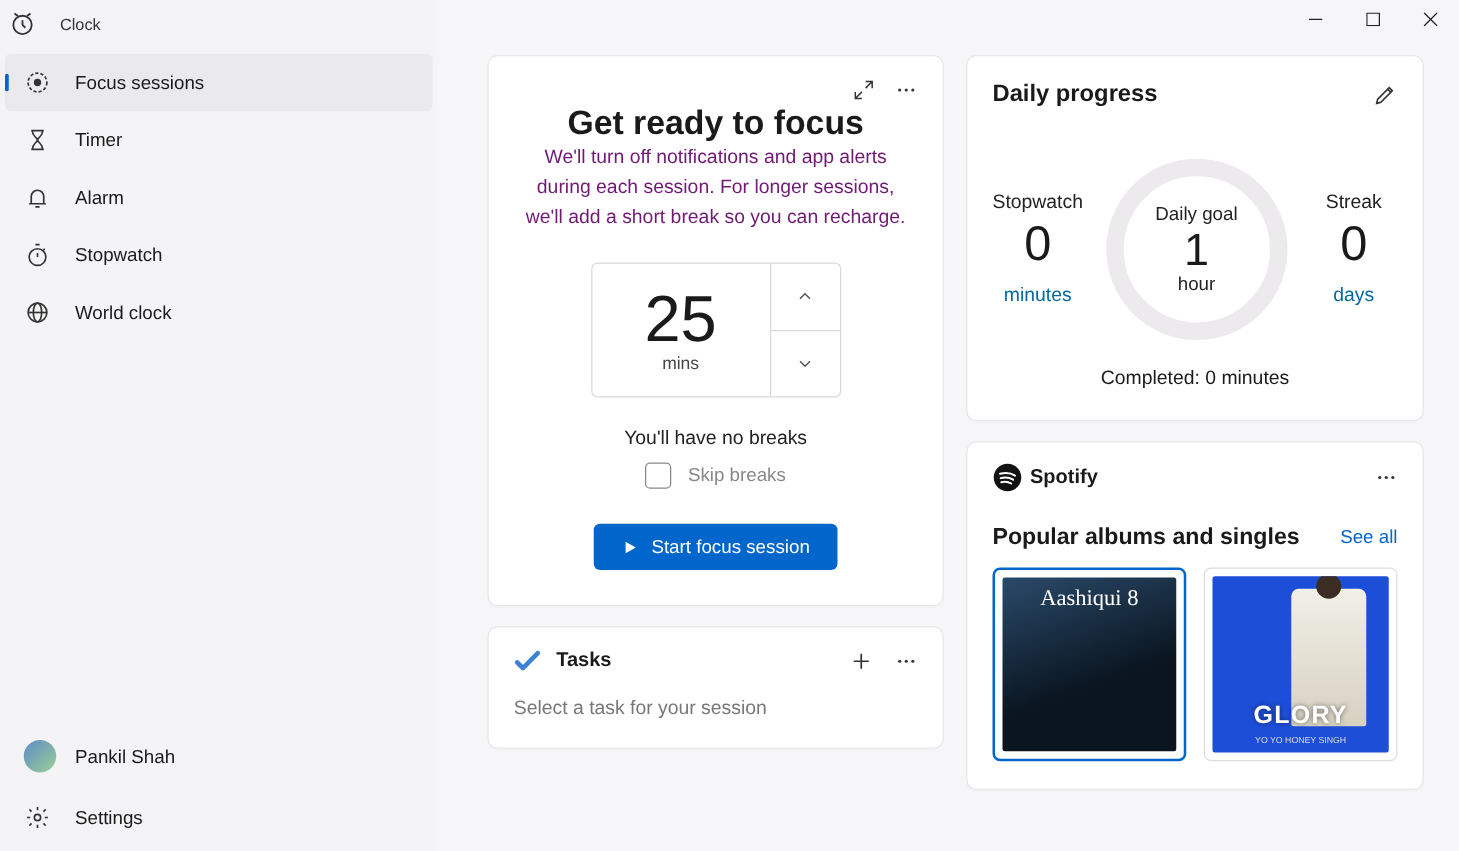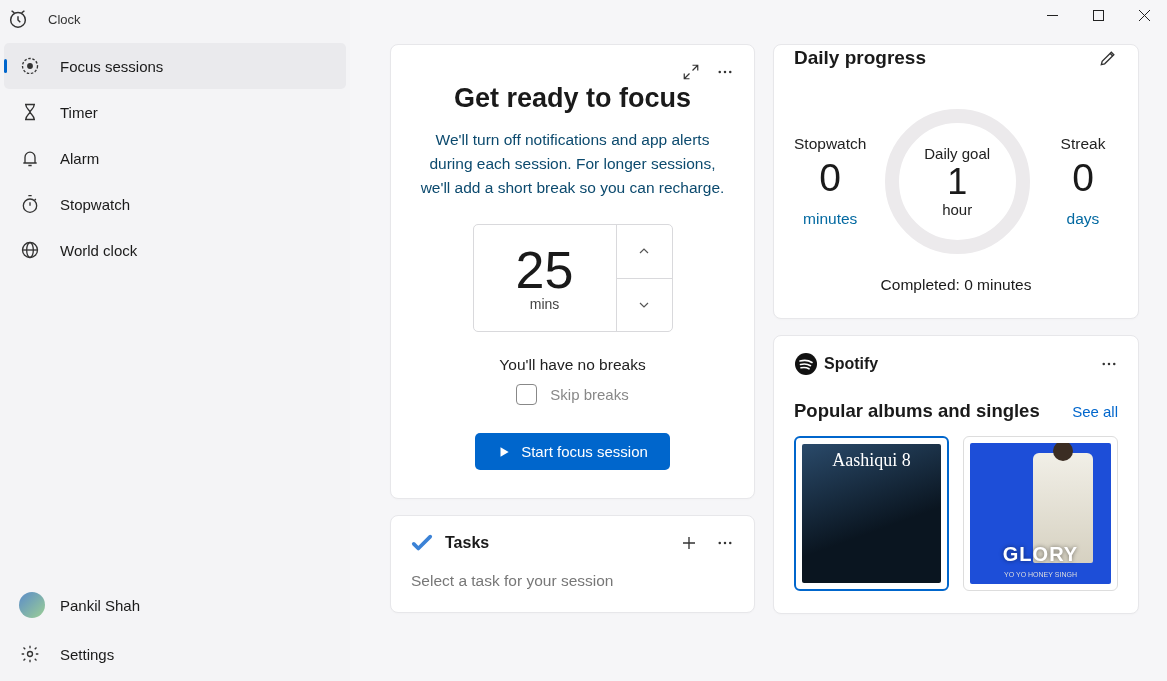--- a/index.html
+++ b/index.html
@@ -94,21 +94,21 @@
   .card {
     background: #fff;
     border: 1px solid #e7e7ea;
     border-radius: 8px;
     box-shadow: 0 1px 2px rgba(0,0,0,0.02);
   }
   
   .focus-card { padding: 18px 20px 28px 20px; text-align:center; }
   .focus-top-icons { display:flex; justify-content:flex-end; gap:16px; margin-bottom:2px;}
   .focus-title { font-size: 27px; font-weight:600; margin-top:2px; }
-  .focus-desc { font-size: 15.5px; color:#0c4a6e; margin-top:14px; padding:0 6px; line-height:1.55;}
+  .focus-desc { font-size: 15.5px; color:#701a75; padding:0 6px; line-height:1.55;}
   .time-picker {
     margin: 24px auto 0 auto;
     width: 200px; height: 108px;
     border: 1px solid #d9d9dc; border-radius:5px;
     display:flex;
   }
   .time-display { flex:1; display:flex; flex-direction:column; justify-content:center; align-items:center;}
   .time-num { font-size: 52px; font-weight:400; line-height:1;}
   .time-unit { font-size: 14px; color:#444; margin-top:0;}
   .time-arrows { width:56px; display:flex; flex-direction:column; border-left:1px solid #d9d9dc;}
@@ -126,21 +126,21 @@
     display:inline-flex; align-items:center; gap:10px;
     cursor:pointer;
   }
   
   .tasks-card { padding: 16px 20px 22px 20px; }
   .tasks-header { display:flex; align-items:center; gap:12px;}
   .tasks-title { font-size:16px; font-weight:600; }
   .tasks-header-icons { margin-left:auto; display:flex; gap:18px; color:#333;}
   .tasks-prompt { margin-top:18px; font-size:15.5px; color:#777;}
   
-  .progress-card { padding: 2px 20px 24px 20px; }
+  .progress-card { padding: 20px 20px 24px 20px; }
   .progress-header { display:flex; align-items:center; }
   .progress-title { font-size:19px; font-weight:600;}
   .edit-icon { margin-left:auto; cursor:pointer; color:#333;}
   .progress-stats { margin-top:40px; display:flex; justify-content:space-between; align-items:center;}
   .stat { text-align:center; min-width:70px;}
   .stat-label { font-size:15.5px; color:#222;}
   .stat-value { font-size:39px; font-weight:400; line-height:1.1; margin-top:4px;}
   .stat-unit { font-size:15.5px; color:#0369a1; margin-top:11px;}
   .goal-ring {
     width:145px; height:145px; border-radius:50%;

